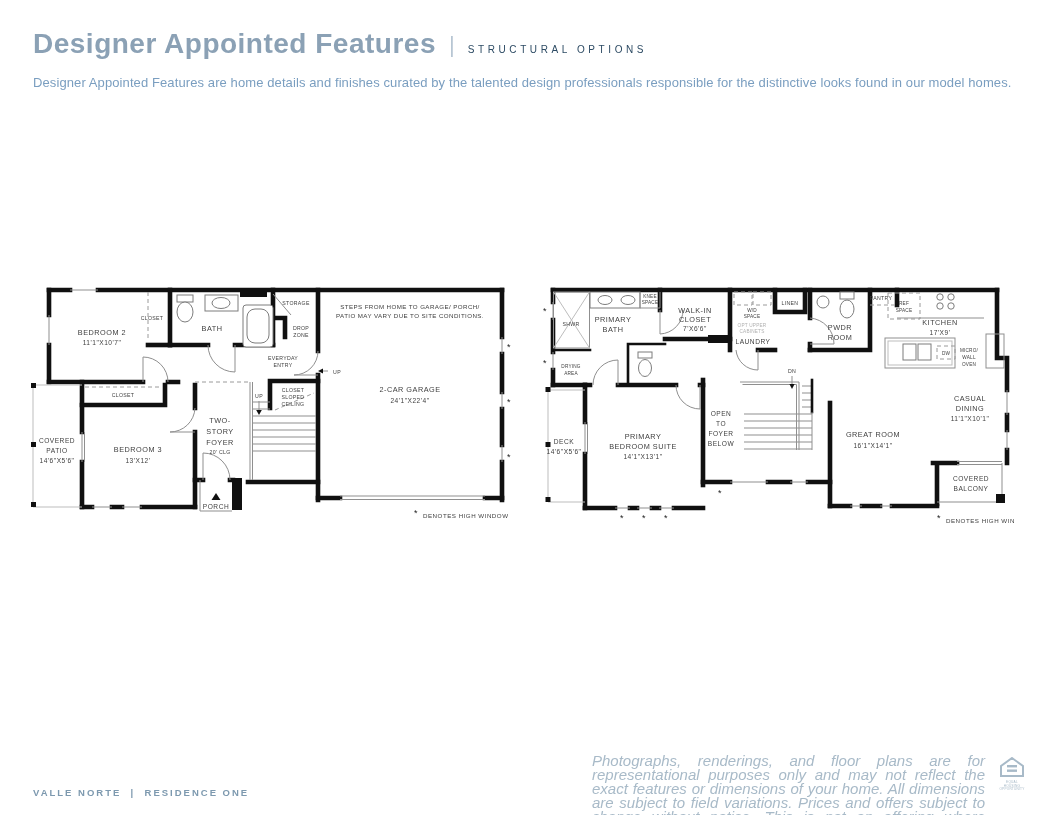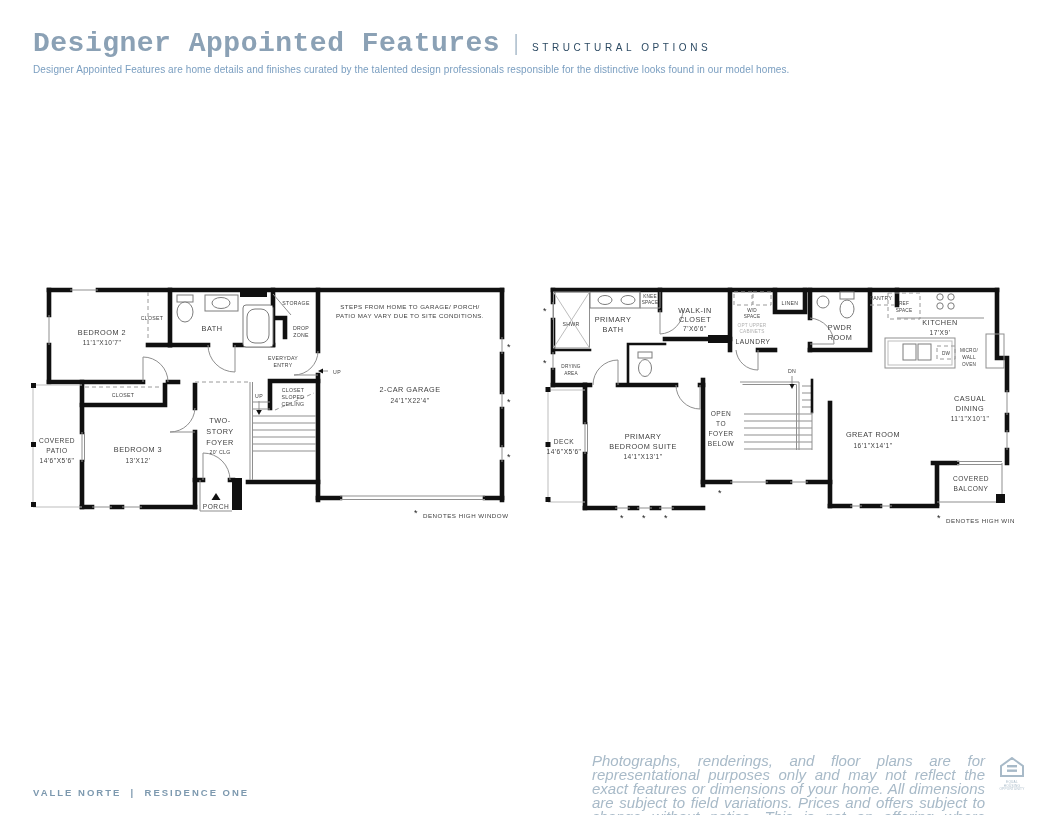--- a/index.html
+++ b/index.html
@@ -1,24 +1,24 @@
 <!DOCTYPE html>
 <html><head>
 <meta charset="utf-8">
 <style>
   html,body{margin:0;padding:0;}
   body{width:1055px;height:815px;background:#ffffff;position:relative;overflow:hidden;
        font-family:"Liberation Sans", sans-serif;}
   .header{position:absolute;left:33px;top:28px;}
   .title-row{display:flex;align-items:baseline;}
-  .main-title{font-family:Liberation Mono, monospace;color:#8ba1b5;font-size:28px;
+  .main-title{font-family:Liberation Sans, sans-serif;color:#8ba1b5;font-size:28px;
               letter-spacing:0.5px;font-weight:600;}
   .title-sep{color:#b7c6d3;font-size:22px;font-weight:300;margin:0 13px;position:relative;top:-1px;}
   .title-caps{color:#2c4a63;font-size:10px;letter-spacing:3.6px;font-weight:500;}
-  .description{margin-top:5px;color:#7a9ec0;font-size:10px;letter-spacing:0.1px;}
+  .description{margin-top:15px;color:#7a9ec0;font-size:13px;letter-spacing:0.1px;}
   .plan{position:absolute;}
   #plan1{left:30px;top:282px;}
   #plan2{left:540px;top:282px;}
   svg .w{stroke:#101010;stroke-width:4.6;fill:none;stroke-linecap:square;}
   svg .w3{stroke:#101010;stroke-width:2.6;fill:none;stroke-linecap:square;}
   svg .t{stroke:#8f8f8f;stroke-width:1;fill:none;}
   svg .tl{stroke:#bdbdbd;stroke-width:1;fill:none;}
   svg .d{stroke:#9a9a9a;stroke-width:1;fill:none;stroke-dasharray:4 3;}
   svg .fx{stroke:#7d7d7d;stroke-width:1;fill:#ffffff;}
   svg .blk{fill:#101010;stroke:none;}

